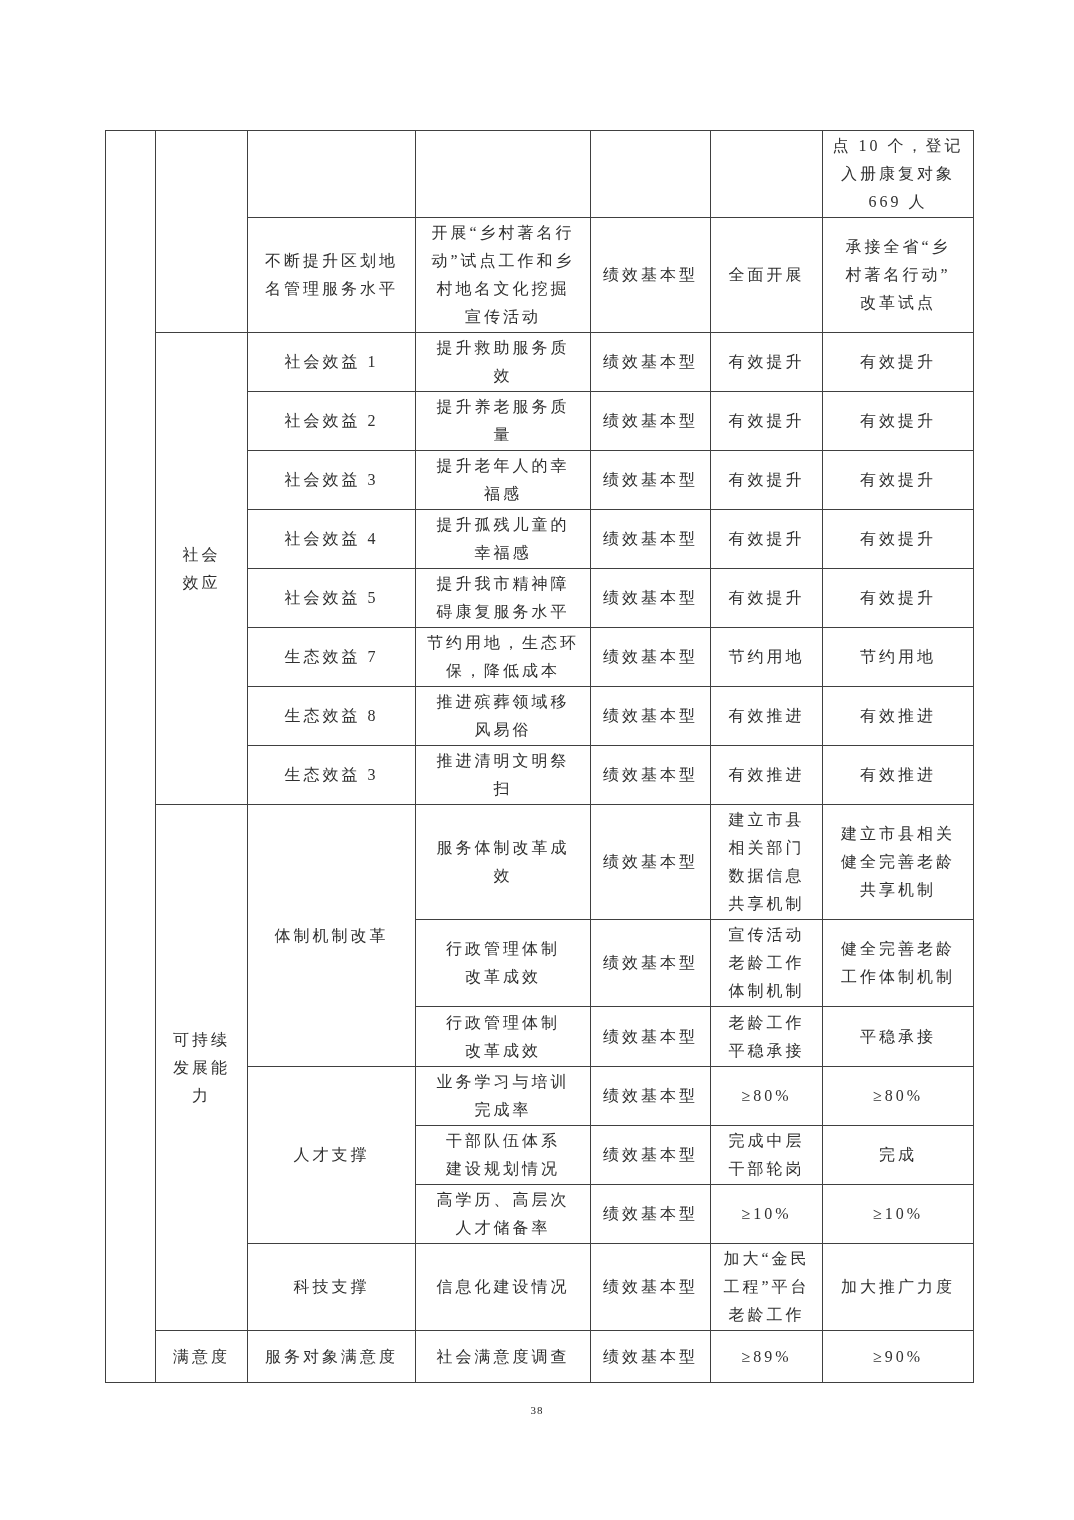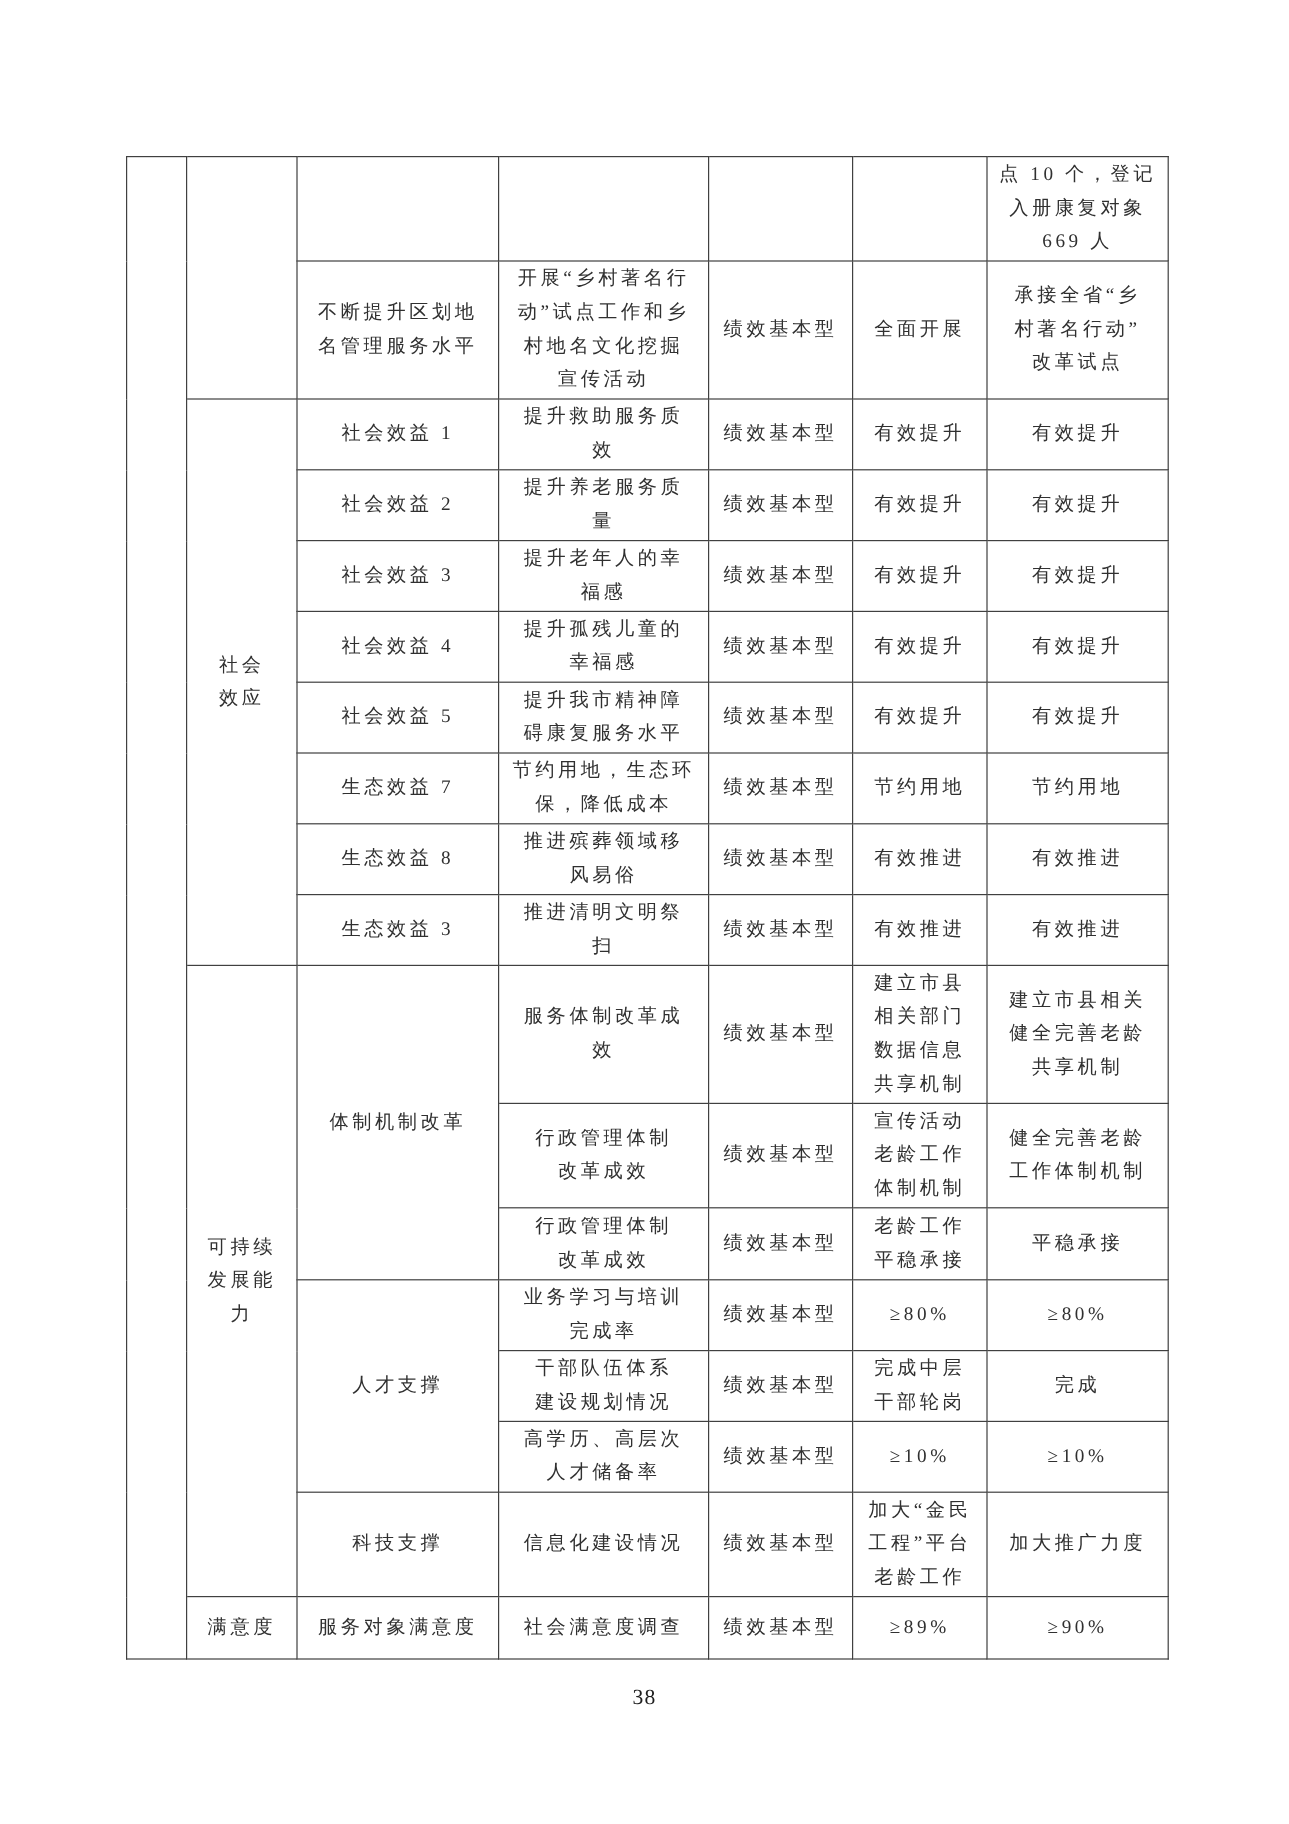--- a/index.html
+++ b/index.html
@@ -34,21 +34,21 @@
     white-space: pre-line;
     padding: 1px 4px;
     word-break: break-all;
   }
   .page-number {
     position: absolute;
     top: 1404px;
     left: 0;
     width: 100%;
     text-align: center;
-    font-size: 18px;
+    font-size: 11px;
     letter-spacing: 1px;
     color: #1d1d1d;
   }
 </style>
 </head>
 <body>
 
 <div class="page">
 
   <table class="perf-table">

